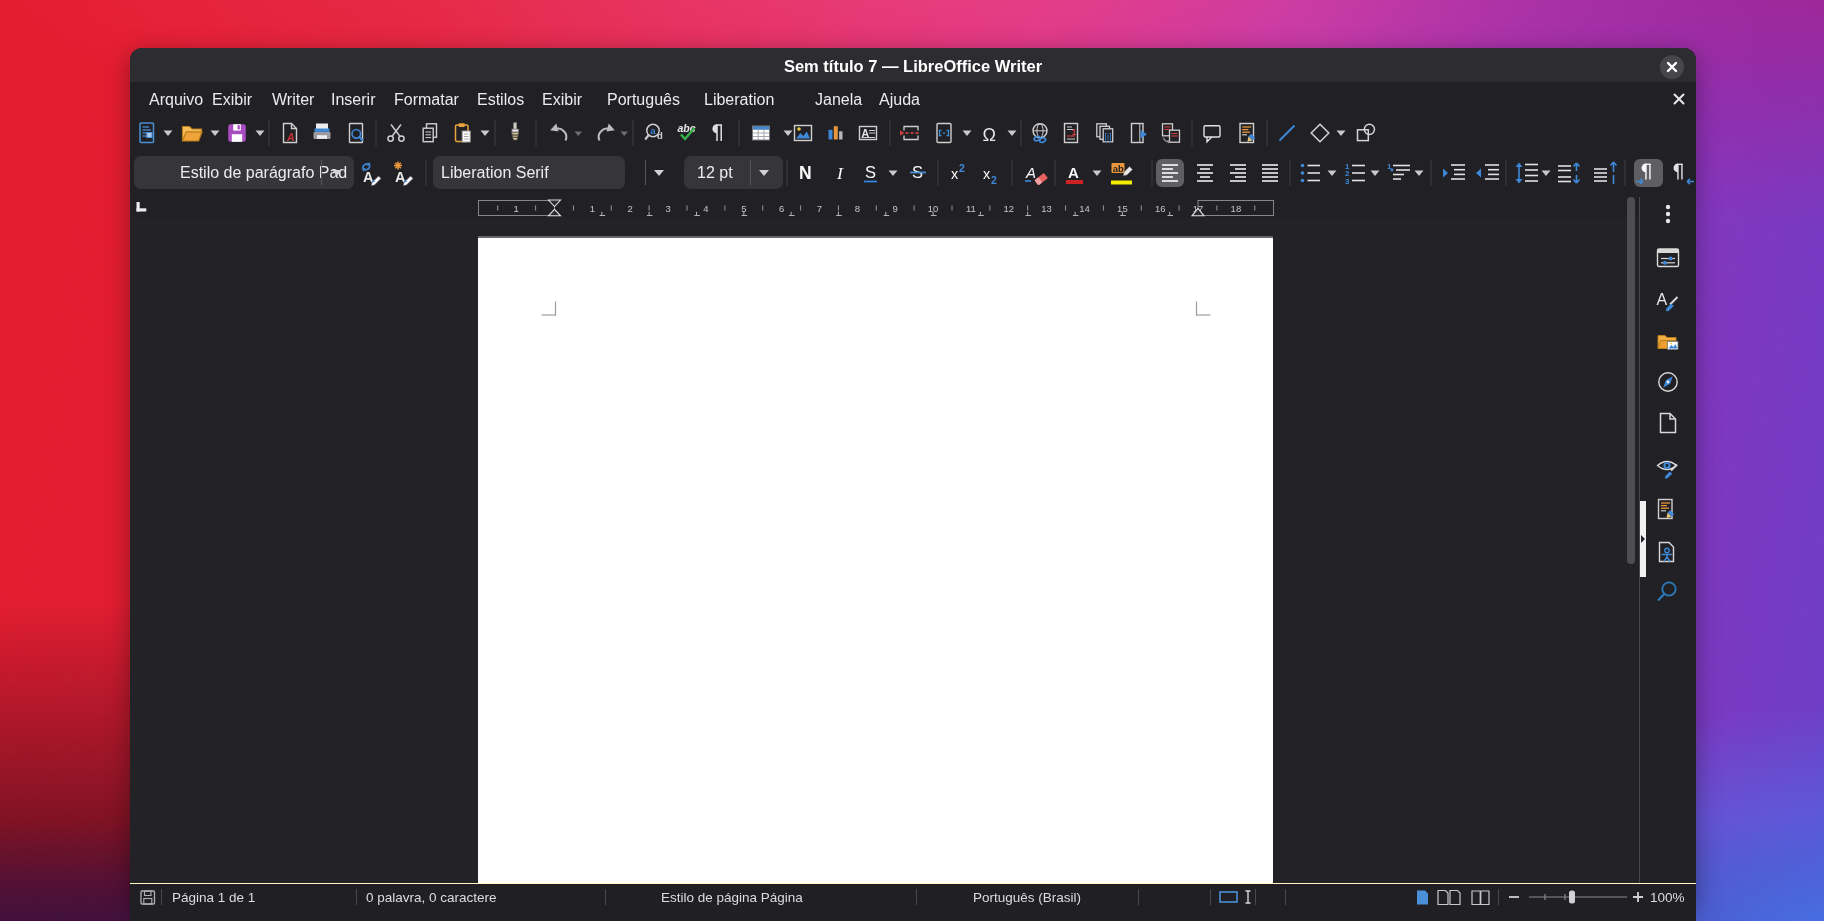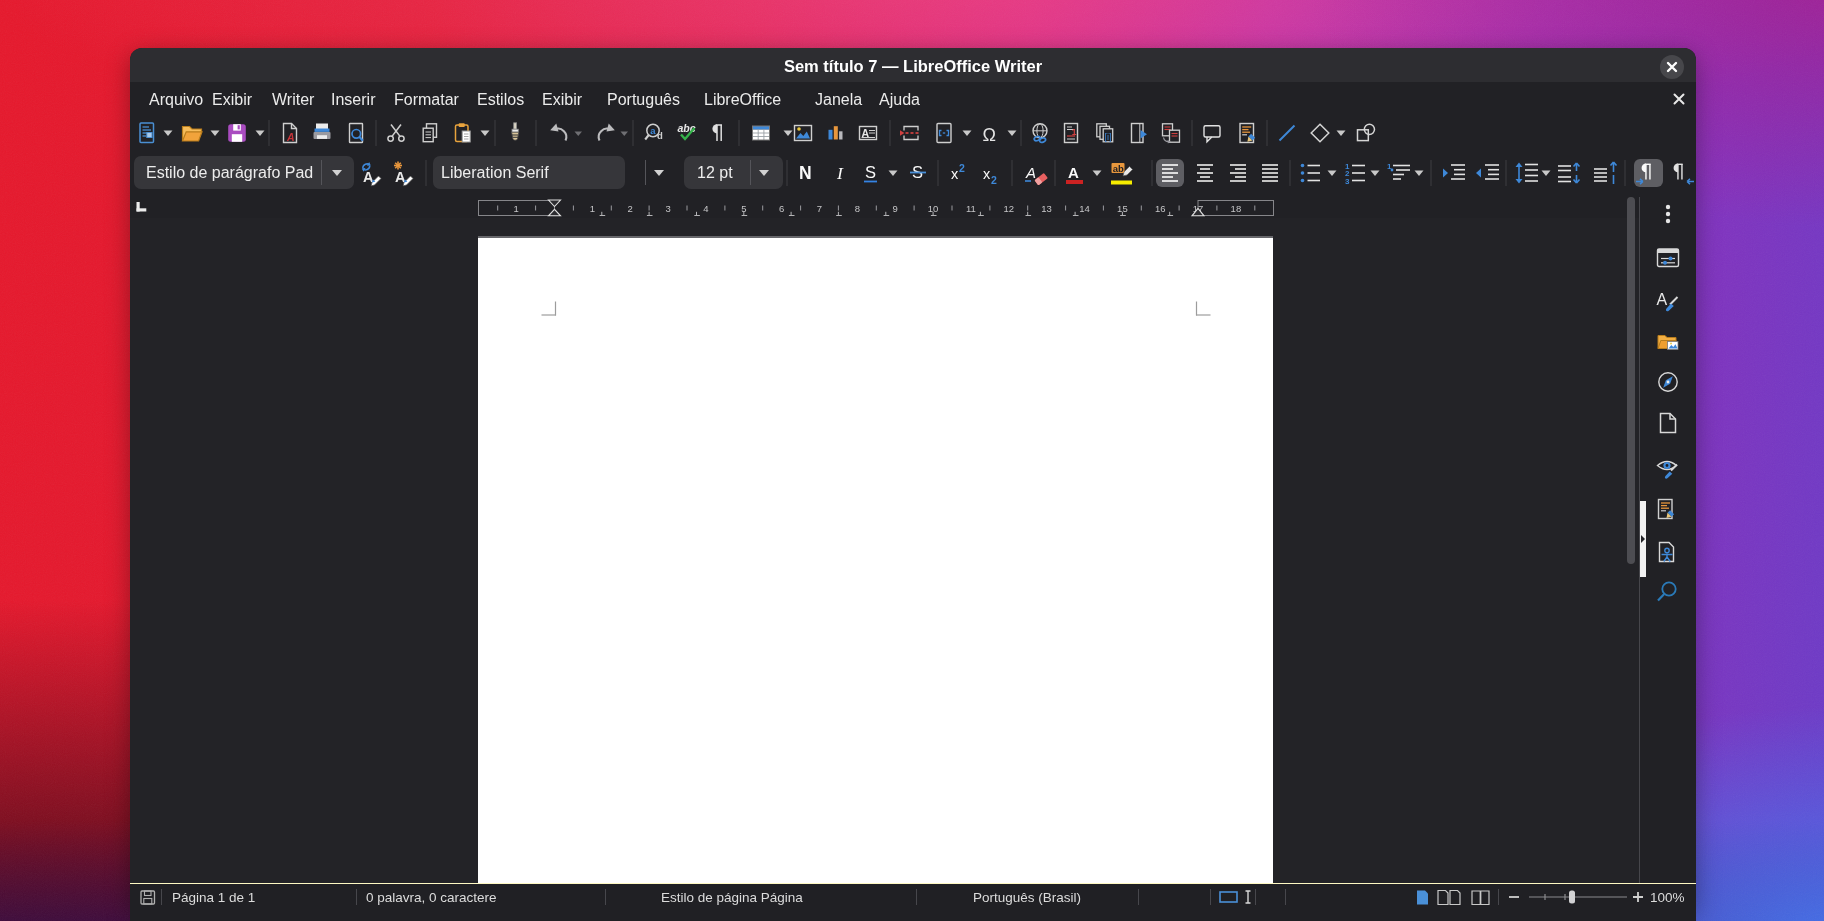--- a/index.html
+++ b/index.html
@@ -67,21 +67,21 @@
     </div>
     <div class="menubar" id="menubar">
       <span style="left:19px">Arquivo</span>
       <span style="left:82px">Exibir</span>
       <span style="left:142px">Writer</span>
       <span style="left:201px">Inserir</span>
       <span style="left:264px">Formatar</span>
       <span style="left:347px">Estilos</span>
       <span style="left:412px">Exibir</span>
       <span style="left:477px">Português</span>
-      <span style="left:574px">LibreOffice</span>
+      <span style="left:574px">Liberation</span>
       <span style="left:685px">Janela</span>
       <span style="left:749px">Ajuda</span>
       <svg style="position:absolute;right:10px;top:10px" width="14" height="14" viewBox="0 0 14 14">
           <path d="M2.5 2.5 L11.5 11.5 M11.5 2.5 L2.5 11.5" stroke="#e8e8e8" stroke-width="2" stroke-linecap="round"></path>
         </svg>
     </div>
     <div class="tb1" id="tb1">
     <svg width="1566" height="34" viewBox="0 0 1566 34" font-family="Liberation Sans, sans-serif">
       <g transform="translate(5,5)">
             <rect x="5" y="2" width="13.5" height="19.5" rx="1" fill="none" stroke="#4a8fd3" stroke-width="1.5"></rect>
@@ -311,21 +311,21 @@
           </g>
       <path d="M1206.5,14.5 h9 l-4.5,5.5 z" fill="#c9c9c9"></path>
       <g transform="translate(1224,5)">
             <rect x="3.5" y="8.8" width="10.8" height="10.8" fill="none" stroke="#d5d5d5" stroke-width="1.5"></rect>
             <circle cx="15.4" cy="8.3" r="5.1" fill="none" stroke="#d5d5d5" stroke-width="1.5"></circle>
           </g>
     </svg>
     </div>
     <div class="tb2" id="tb2">
       <div class="combo" style="left:4px; width:220px;">
-          <div class="ct" style="width:176px;">Estilo de parágrafo Pad</div>
+          <div class="ct" style="width:176px;margin-left:34px;">Estilo de parágrafo Pad</div>
           <div class="cd" style="left:187px"></div>
           <div class="ca" style="left:198px"></div>
         </div>
       <div class="combo" style="left:303px; width:192px;">
           <div class="ct" style="left:8px; width:200px;">Liberation Serif</div>
           <div class="cd" style="left:212px"></div>
           <div class="ca" style="left:221px"></div>
         </div>
       <div class="combo" style="left:554px; width:99px;">
           <div class="ct" style="left:13px;">12 pt</div>

